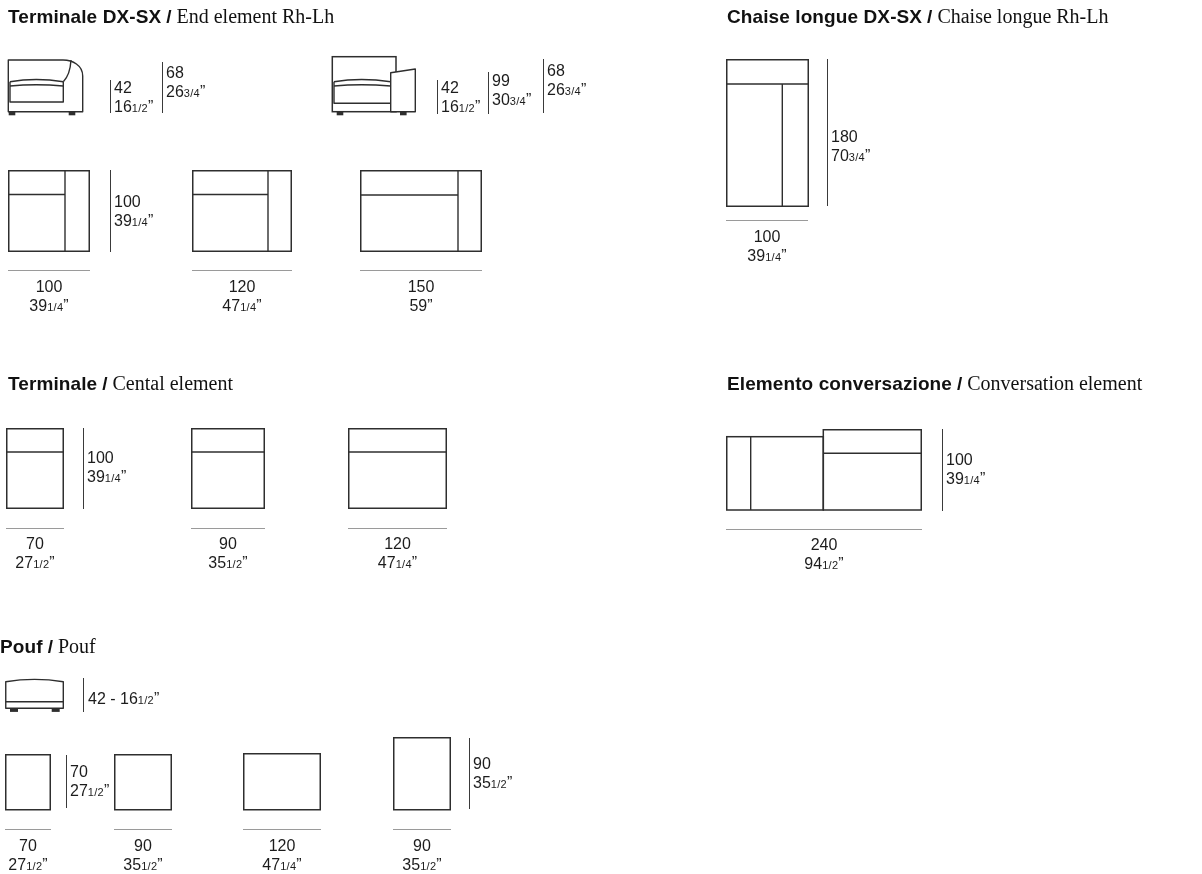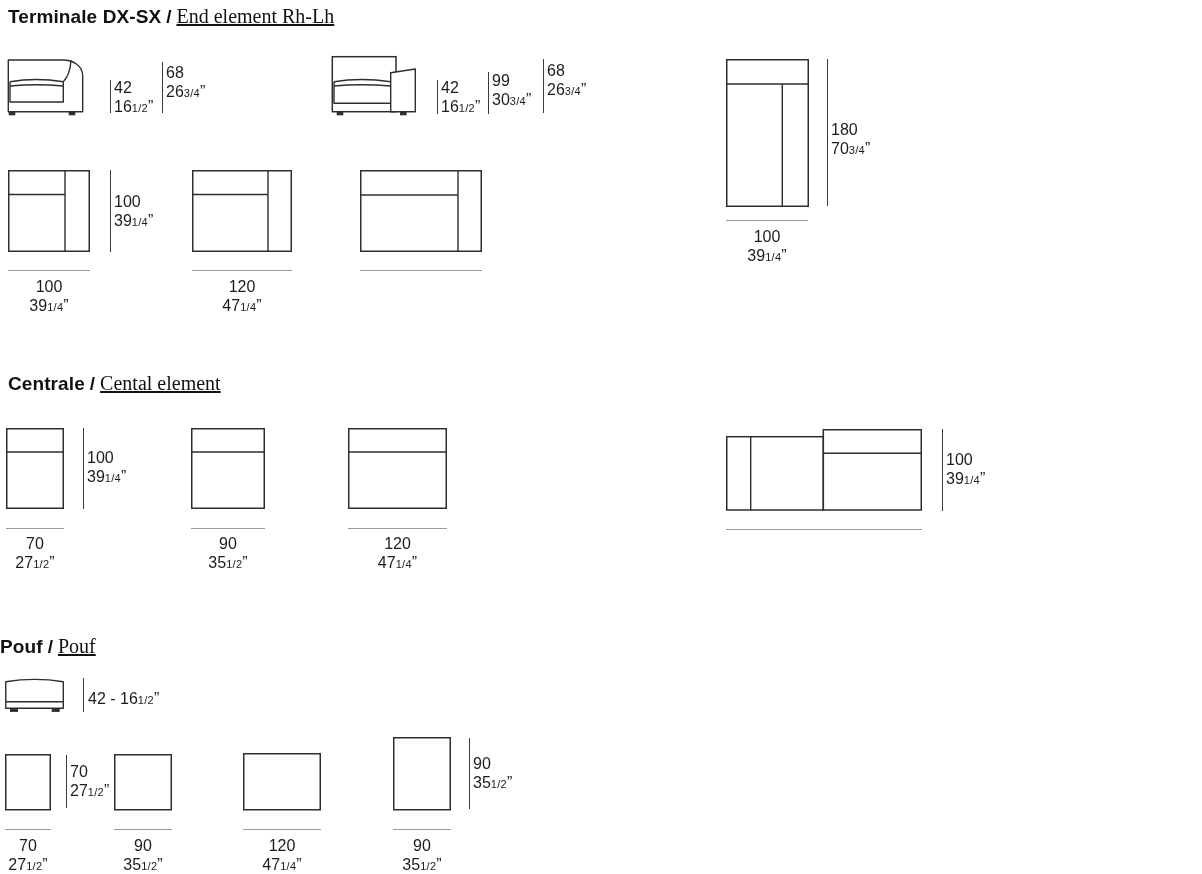--- a/index.html
+++ b/index.html
@@ -2,21 +2,21 @@
 <html><head>
 <meta charset="utf-8">
 <style>
   html,body{margin:0;padding:0;background:#ffffff;}
   #canvas{position:relative;width:1202px;height:874px;background:#ffffff;overflow:hidden;
           font-family:"Liberation Sans",sans-serif;color:#1c1c1c;}
   .abs{position:absolute;}
   .sec-title{white-space:nowrap;}
   .t-it{font:700 19px "Liberation Sans",sans-serif;color:#111;letter-spacing:.1px;}
   .t-sep{font:700 19px "Liberation Sans",sans-serif;color:#111;margin:0 5px;}
-  .t-en{font:400 20px "Liberation Serif",serif;color:#111;text-decoration:underline;}
+  .t-en{font:400 20px "Liberation Serif",serif;color:#111;}
   .dim{font-family:"Liberation Sans",sans-serif;font-size:16px;line-height:19px;
        font-weight:500;color:#1c1c1c;white-space:nowrap;}
   .frac{font-size:11px;letter-spacing:.3px;}
   .wlab{text-align:center;}
   .bar-v{width:1px;background:#3a3a3a;}
   .bar-h{height:1px;background:#9a9a9a;}
   svg{display:block;}
   svg .ln{fill:none;stroke:#2e2e2e;stroke-width:1.4;stroke-linejoin:round;stroke-linecap:butt;}
   svg .ln2{fill:none;stroke:#2e2e2e;stroke-width:1.5;stroke-linejoin:miter;}
   svg .white{fill:#ffffff;stroke:#2e2e2e;stroke-width:1.4;stroke-linejoin:round;}
@@ -107,41 +107,46 @@
     <div><span>39</span><span class="frac">1/4</span><span>”</span></div>
   </div>
 
   <div class="abs bar-h" style="left:192px;top:270px;width:100px"></div>
   <div class="abs dim wlab" style="left:192px;top:277px;width:100px">
     <div>120</div>
     <div><span>47</span><span class="frac">1/4</span><span>”</span></div>
   </div>
 
   <div class="abs bar-h" style="left:360px;top:270px;width:122px"></div>
-
+  <div class="abs dim wlab" style="left:360px;top:277px;width:122px">
+    <div>150</div>
+    <div><span>59</span><span class="frac"></span><span>”</span></div>
+  </div>
+
+  <div class="abs sec-title" style="left:727px;top:5px"><span class="t-it">Chaise longue DX-SX</span><span class="t-sep">/</span><span class="t-en">Chaise longue Rh-Lh</span></div>
 
   <svg class="abs" style="left:726px;top:59px" width="83" height="148" viewBox="0 0 83 148">
     <rect class="ln2" x="0.75" y="0.75" width="81.5" height="146.5"></rect>
     <path class="ln" d="M0.75,25 L82.25,25"></path>
     <path class="ln" d="M56.3,25 L56.3,147.25"></path>
   </svg>
 
   <div class="abs bar-v" style="left:827px;top:59px;height:147px"></div>
-  <div class="abs dim" style="left:831px;top:120px">
+  <div class="abs dim" style="left:831px;top:127px">
     <div>180</div>
     <div><span>70</span><span class="frac">3/4</span><span>”</span></div>
   </div>
 
   <div class="abs bar-h" style="left:726px;top:220px;width:82px"></div>
   <div class="abs dim wlab" style="left:726px;top:227px;width:82px">
     <div>100</div>
     <div><span>39</span><span class="frac">1/4</span><span>”</span></div>
   </div>
 
-  <div class="abs sec-title" style="left:8px;top:372px"><span class="t-it">Centrale</span><span class="t-sep">/</span><span class="t-en">Cental element</span></div>
+  <div class="abs sec-title" style="left:8px;top:372px"><span class="t-it">Terminale</span><span class="t-sep">/</span><span class="t-en">Cental element</span></div>
 
   <svg class="abs" style="left:6px;top:428px" width="58" height="81" viewBox="0 0 58 81">
     <rect class="ln2" x="0.75" y="0.75" width="56.5" height="79.5"></rect>
     <path class="ln" d="M0.75,24 L57.25,24"></path>
   </svg>
   <svg class="abs" style="left:191px;top:428px" width="74" height="81" viewBox="0 0 74 81">
     <rect class="ln2" x="0.75" y="0.75" width="72.5" height="79.5"></rect>
     <path class="ln" d="M0.75,24 L73.25,24"></path>
   </svg>
   <svg class="abs" style="left:348px;top:428px" width="99" height="81" viewBox="0 0 99 81">
@@ -166,35 +171,40 @@
     <div>90</div>
     <div><span>35</span><span class="frac">1/2</span><span>”</span></div>
   </div>
 
   <div class="abs bar-h" style="left:348px;top:528px;width:99px"></div>
   <div class="abs dim wlab" style="left:348px;top:534px;width:99px">
     <div>120</div>
     <div><span>47</span><span class="frac">1/4</span><span>”</span></div>
   </div>
 
+  <div class="abs sec-title" style="left:727px;top:372px"><span class="t-it">Elemento conversazione</span><span class="t-sep">/</span><span class="t-en">Conversation element</span></div>
 
   <svg class="abs" style="left:726px;top:429px" width="196" height="82" viewBox="0 0 196 82">
     <rect class="ln2" x="0.75" y="7.7" width="96.55" height="73.3"></rect>
     <rect class="ln2" x="97.3" y="0.75" width="97.95" height="80.25"></rect>
     <path class="ln" d="M24.7,7.7 L24.7,81"></path>
     <path class="ln" d="M97.3,24.3 L195.25,24.3"></path>
   </svg>
 
   <div class="abs bar-v" style="left:942px;top:429px;height:82px"></div>
   <div class="abs dim" style="left:946px;top:450px">
     <div>100</div>
     <div><span>39</span><span class="frac">1/4</span><span>”</span></div>
   </div>
 
   <div class="abs bar-h" style="left:726px;top:529px;width:196px"></div>
+  <div class="abs dim wlab" style="left:726px;top:535px;width:196px">
+    <div>240</div>
+    <div><span>94</span><span class="frac">1/2</span><span>”</span></div>
+  </div>
 
   <div class="abs sec-title" style="left:0;top:635px"><span class="t-it">Pouf</span><span class="t-sep">/</span><span class="t-en">Pouf</span></div>
 
   <svg class="abs" style="left:4px;top:676px" width="62" height="38" viewBox="0 0 62 38">
     <path class="ln" d="M1.75,32.3 L1.75,5.8 Q30.5,1 59.3,5.8 L59.3,32.3 Z"></path>
     <path class="ln" d="M1.75,25.7 L59.3,25.7"></path>
     <rect class="foot" x="6" y="32.3" width="8" height="3.6"></rect>
     <rect class="foot" x="47.7" y="32.3" width="8" height="3.6"></rect>
   </svg>
 

